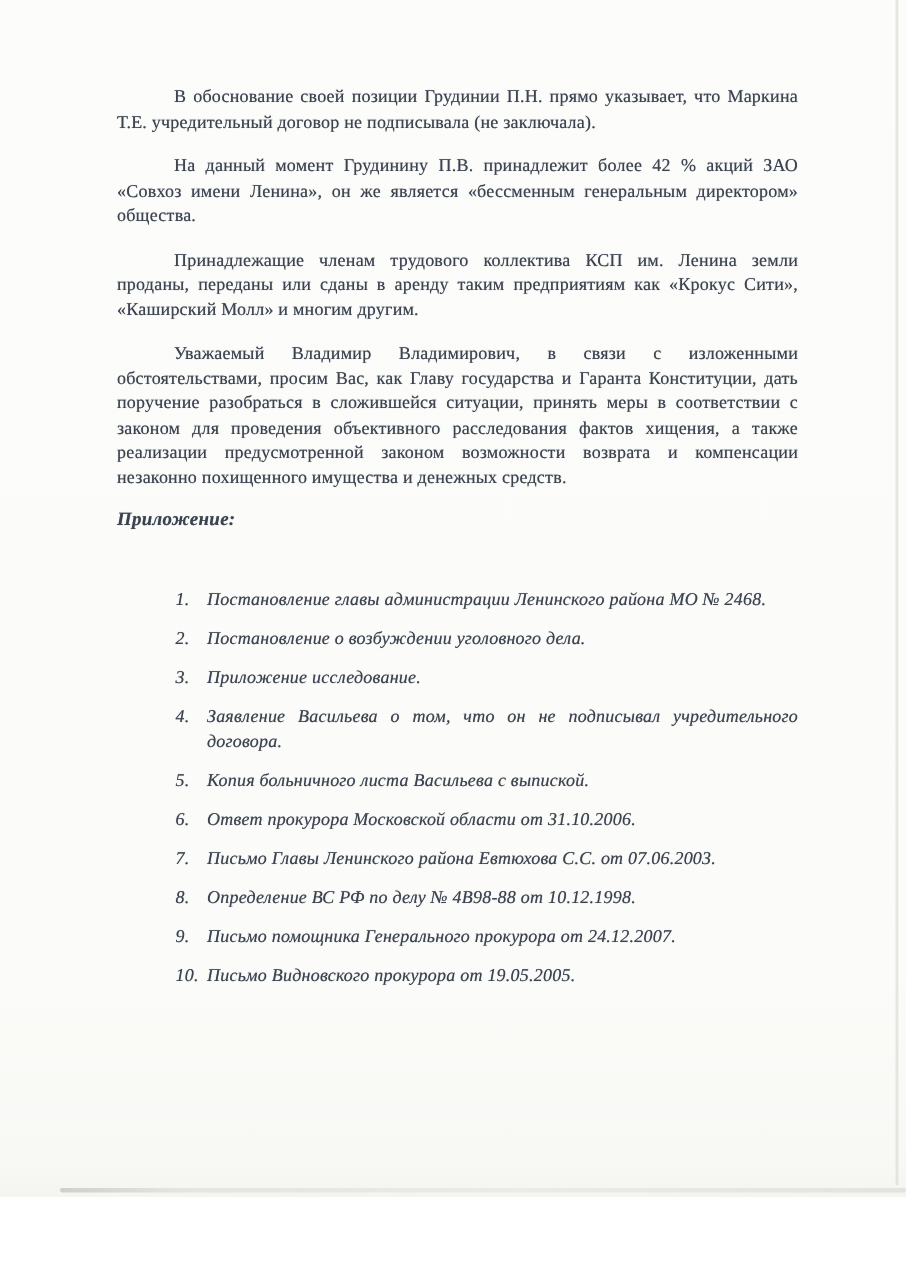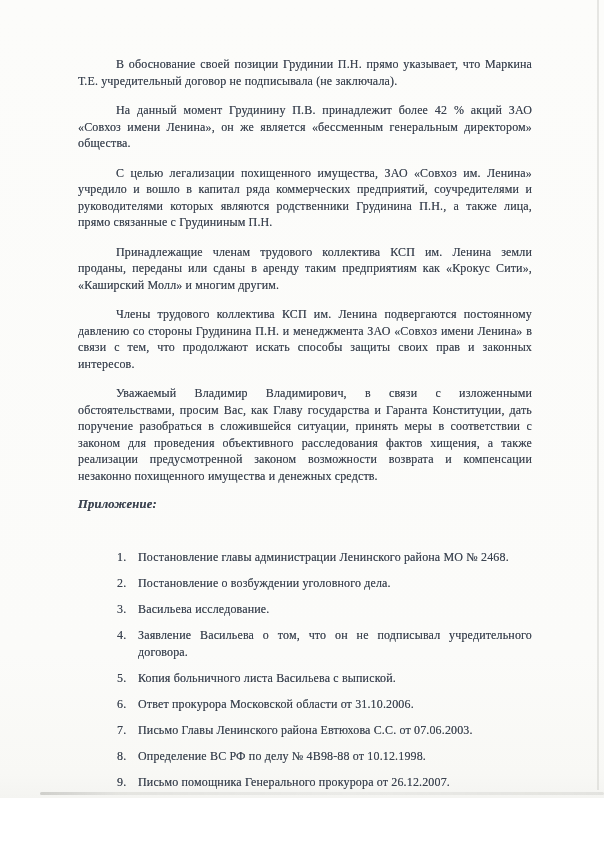--- a/index.html
+++ b/index.html
@@ -47,20 +47,21 @@
   }
   ol.attachments li {
     counter-increment: att;
     position: relative;
     margin: 0 0 9.5px 0;
     font-size: 12px;
     line-height: 16.5px;
     letter-spacing: 0.15px;
     text-align: justify;
     text-shadow: 0 0 0.5px rgba(59, 67, 80, 0.65);
+    font-style: italic;
   }
   ol.attachments li::before {
     content: counter(att) ".";
     position: absolute;
     left: -21px;
     top: 0;
     white-space: nowrap;
   }
   
   .artifact-bottom-line {
@@ -87,37 +88,35 @@
     filter: blur(0.5px);
   }
 </style>
 </head>
 <body>
 
 <div class="page">
   <div class="content">
     <p class="para">В обоснование своей позиции Грудинии П.Н. прямо указывает, что Маркина Т.Е. учредительный договор не подписывала (не заключала).</p>
     <p class="para">На данный момент Грудинину П.В. принадлежит более 42 % акций ЗАО «Совхоз имени Ленина», он же является «бессменным генеральным директором» общества.</p>
-    <p class="para">С целью легализации похищенного имущества, ЗАО «Совхоз им. Ленина» учредило и вошло в капитал ряда коммерческих предприятий, соучредителями и руководителями которых являются родственники Грудинина П.Н., а также лица, прямо связанные с Грудининым П.Н.</p>
     <p class="para">Принадлежащие членам трудового коллектива КСП им. Ленина земли проданы, переданы или сданы в аренду таким предприятиям как «Крокус Сити», «Каширский Молл» и многим другим.</p>
-    <p class="para">Члены трудового коллектива КСП им. Ленина подвергаются постоянному давлению со стороны Грудинина П.Н. и менеджмента ЗАО «Совхоз имени Ленина» в связи с тем, что продолжают искать способы защиты своих прав и законных интересов.</p>
     <p class="para">Уважаемый Владимир Владимирович, в связи с изложенными обстоятельствами, просим Вас, как Главу государства и Гаранта Конституции, дать поручение разобраться в сложившейся ситуации, принять меры в соответствии с законом для проведения объективного расследования фактов хищения, а также реализации предусмотренной законом возможности возврата и компенсации незаконно похищенного имущества и денежных средств.</p>
 
     <div class="attachments-heading">Приложение:</div>
 
     <ol class="attachments">
       <li><span>Постановление главы администрации Ленинского района МО № 2468.</span></li>
       <li><span>Постановление о возбуждении уголовного дела.</span></li>
-      <li><span>Васильева исследование.</span></li>
+      <li><span>Приложение исследование.</span></li>
       <li><span>Заявление Васильева о том, что он не подписывал учредительного договора.</span></li>
       <li><span>Копия больничного листа Васильева с выпиской.</span></li>
       <li><span>Ответ прокурора Московской области от 31.10.2006.</span></li>
       <li><span>Письмо Главы Ленинского района Евтюхова С.С. от 07.06.2003.</span></li>
       <li><span>Определение ВС РФ по делу № 4В98-88 от 10.12.1998.</span></li>
-      <li><span>Письмо помощника Генерального прокурора от 26.12.2007.</span></li>
+      <li><span>Письмо помощника Генерального прокурора от 24.12.2007.</span></li>
       <li><span>Письмо Видновского прокурора от 19.05.2005.</span></li>
 
     </ol>
   </div>
 
   <div class="artifact-right-line"></div>
   <div class="artifact-bottom-line"></div>
 </div>
 
 </body></html>

